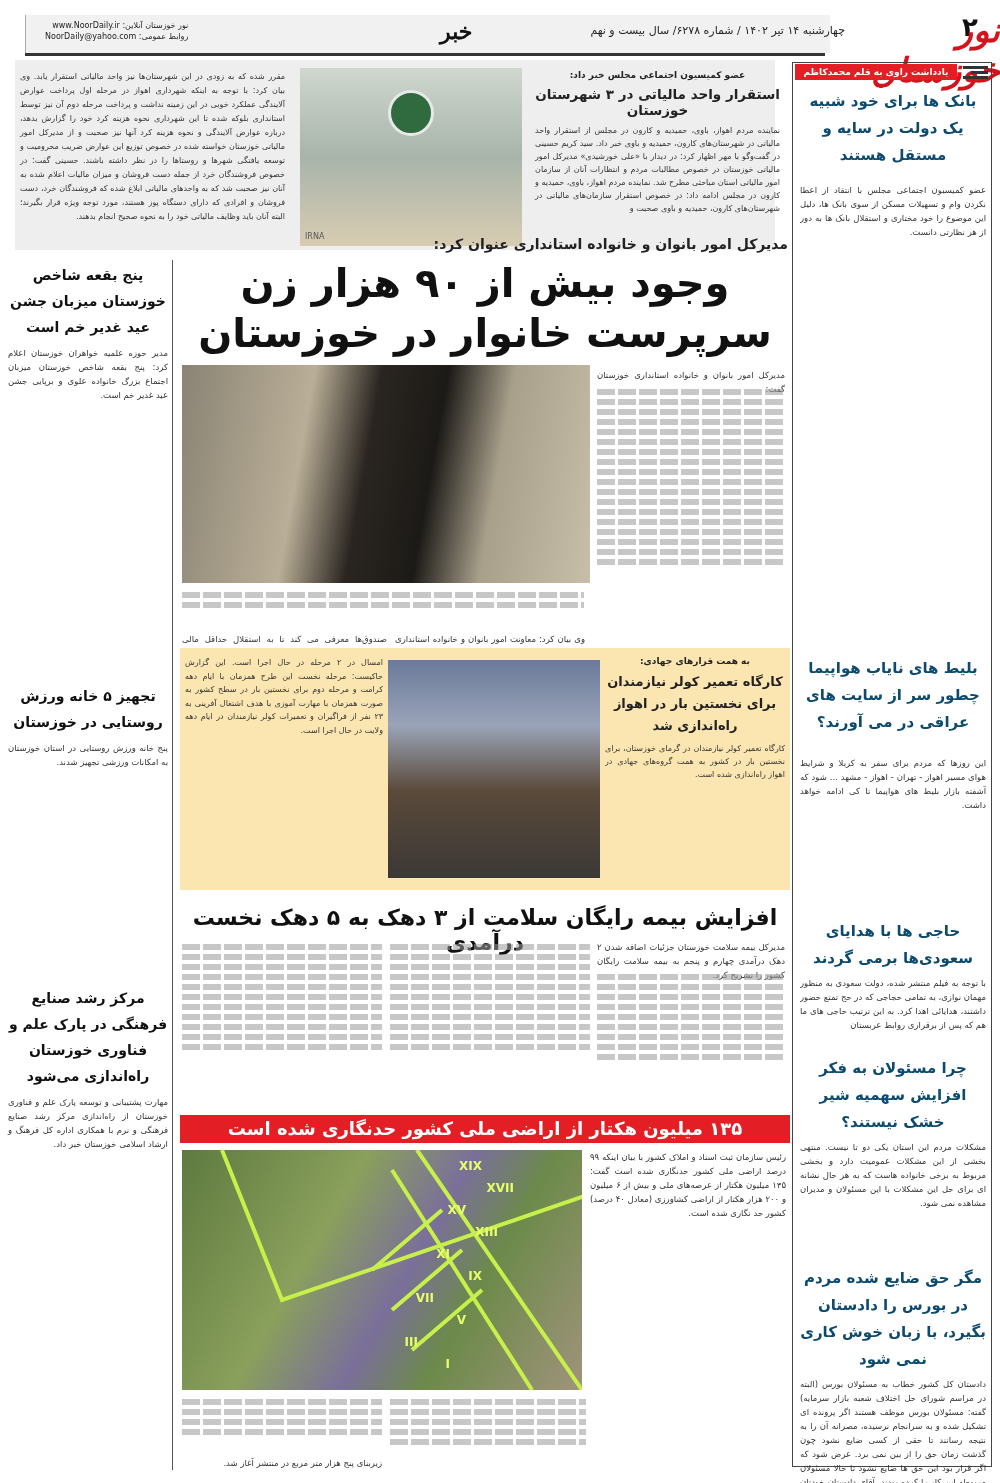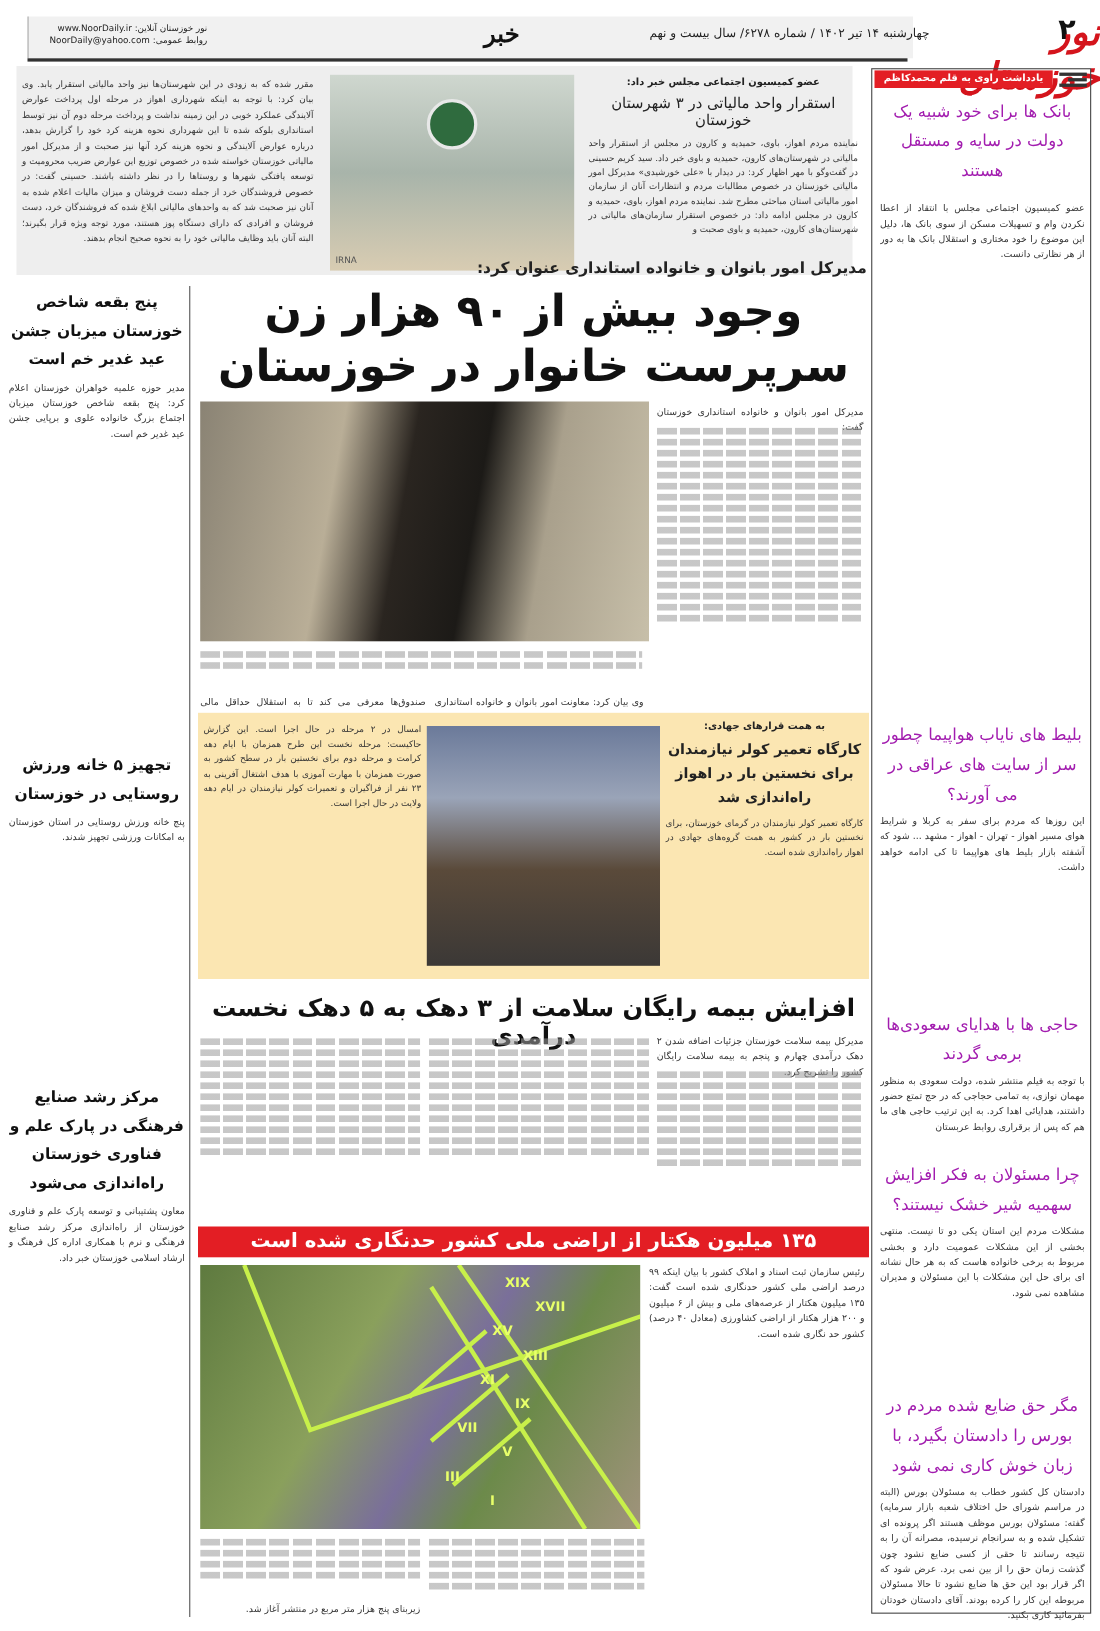--- a/index.html
+++ b/index.html
@@ -9,21 +9,21 @@
   .masthead-rule { top: 53px; left: 25px; width: 800px; height: 3px; background: #333; }
   .logo { top: 10px; left: 850px; font-family: "DejaVu Serif", serif; font-weight: bold; font-size: 34px; color: #d4141c; font-style: italic; line-height: 40px; }
   .pnum { top: 12px; left: 962px; font-weight: bold; font-size: 26px; color: #111; }
   .dateline { top: 24px; left: 555px; width: 290px; font-size: 11px; color: #222; text-align: right; }
   .section-title { top: 18px; left: 440px; font-family: "DejaVu Serif", serif; font-size: 22px; font-weight: bold; color: #111; }
   .contact { top: 20px; left: 45px; font-size: 8px; line-height: 11px; text-align: right; color: #222; }
   .right-col-2 { top: 62px; left: 792px; width: 200px; height: 1405px; border: 1px solid #444; }
   .kicker-red { top: 64px; left: 795px; width: 162px; height: 16px; background: #e31e24; color: #fff; font-size: 9px; font-weight: bold; text-align: center; line-height: 16px; }
   .kicker-lines { top: 66px; left: 963px; width: 25px; }
   .kicker-lines div { height: 3px; background: #333; margin-bottom: 2px; }
-  .col-head { font-weight: normal; text-align: center; color: #a21caf; font-size: 15px; line-height: 27px; }
+  .col-head { font-weight: bold; text-align: center; color: #0c4a6e; font-size: 15px; line-height: 27px; }
   .body { font-size: 8.5px; line-height: 14px; text-align: justify; color: #333; }
   .grey-box { top: 60px; left: 15px; width: 760px; height: 190px; background: #eeeeee; }
   .tax-photo { top: 68px; left: 300px; width: 222px; height: 178px; background: linear-gradient(180deg,#cfd7cf,#a8b4aa 50%,#d8ccb2); }
   .tax-logo { top: 90px; left: 388px; width: 46px; height: 46px; border-radius: 50%; background: #2f6b3e; border: 3px solid #e8e8e8; }
   .headline-main { top: 258px; left: 180px; width: 610px; text-align: center; font-weight: bold; font-size: 40px; line-height: 50px; color: #111; font-family: "DejaVu Sans", sans-serif; }
   .kicker-main { top: 236px; left: 308px; width: 480px; font-size: 14px; font-weight: bold; text-align: right; color: #222; }
   .woman-photo { top: 365px; left: 182px; width: 408px; height: 218px; background: linear-gradient(100deg,#8a8374,#b9ae97 30%,#2a2520 45%,#1c1a17 60%,#a9a08c 75%,#c7bfa9); }
   .yellow-box { top: 648px; left: 180px; width: 610px; height: 242px; background: #fbe6b2; }
   .workshop-photo { top: 660px; left: 388px; width: 212px; height: 218px; background: linear-gradient(180deg,#6b7a9a,#9aa4b8 30%,#5a4a3a 60%,#3b3836); }
   .headline-ins { top: 905px; left: 180px; width: 610px; text-align: center; font-weight: bold; font-size: 22px; color: #111; }
@@ -55,42 +55,42 @@
     <div></div>
   </div>
 <div class="abs kicker-red">یادداشت راوی به قلم محمدکاظم حاج سردار</div>
 
 <div class="abs" style="top:88px;left:800px;width:186px;">
   <div class="col-head">بانک ها برای خود شبیه یک دولت در سایه و مستقل هستند</div>
   <div class="body" style="margin-top:14px;height:430px;overflow:hidden;">عضو کمیسیون اجتماعی مجلس با انتقاد از اعطا نکردن وام و تسهیلات مسکن از سوی بانک ها، دلیل این موضوع را خود مختاری و استقلال بانک ها به دور از هر نظارتی دانست.</div>
 </div>
 <div class="abs" style="top:655px;left:800px;width:186px;">
   <div class="col-head">بلیط های نایاب هواپیما چطور سر از سایت های عراقی در می آورند؟</div>
-  <div class="body" style="margin-top:4px;height:170px;overflow:hidden;">این روزها که مردم برای سفر به کربلا و شرایط هوای مسیر اهواز - تهران - اهواز - مشهد ... شود که آشفته بازار بلیط های هواپیما تا کی ادامه خواهد داشت.</div>
+  <div class="body" style="margin-top:20px;height:170px;overflow:hidden;">این روزها که مردم برای سفر به کربلا و شرایط هوای مسیر اهواز - تهران - اهواز - مشهد ... شود که آشفته بازار بلیط های هواپیما تا کی ادامه خواهد داشت.</div>
 </div>
 <div class="abs" style="top:918px;left:800px;width:186px;">
   <div class="col-head">حاجی ها با هدایای سعودی‌ها برمی گردند</div>
   <div class="body" style="margin-top:4px;height:100px;overflow:hidden;">با توجه به فیلم منتشر شده، دولت سعودی به منظور مهمان نوازی، به تمامی حجاجی که در حج تمتع حضور داشتند، هدایائی اهدا کرد. به این ترتیب حاجی های ما هم که پس از برقراری روابط عربستان</div>
 </div>
 <div class="abs" style="top:1055px;left:800px;width:186px;">
   <div class="col-head">چرا مسئولان به فکر افزایش سهمیه شیر خشک نیستند؟</div>
   <div class="body" style="margin-top:4px;height:180px;overflow:hidden;">مشکلات مردم این استان یکی دو تا نیست. منتهی بخشی از این مشکلات عمومیت دارد و بخشی مربوط به برخی خانواده هاست که به هر حال نشانه ای برای حل این مشکلات با این مسئولان و مدیران مشاهده نمی شود.</div>
 </div>
 <div class="abs" style="top:1265px;left:800px;width:186px;">
   <div class="col-head">مگر حق ضایع شده مردم در بورس را دادستان بگیرد، با زبان خوش کاری نمی شود</div>
   <div class="body" style="margin-top:4px;">دادستان کل کشور خطاب به مسئولان بورس (البته در مراسم شورای حل اختلاف شعبه بازار سرمایه) گفته: مسئولان بورس موظف هستند اگر پرونده ای تشکیل شده و به سرانجام نرسیده، مصرانه آن را به نتیجه رسانند تا حقی از کسی ضایع نشود چون گذشت زمان حق را از بین نمی برد. عرض شود که اگر قرار بود این حق ها ضایع نشود تا حالا مسئولان مربوطه این کار را کرده بودند. آقای دادستان خودتان بفرمائید کاری بکنید.</div>
 </div>
 
 <div class="abs grey-box"></div>
 <div class="abs tax-photo"></div>
 <div class="abs tax-logo"></div>
 <div class="abs" style="top:232px;left:305px;font-size:8px;color:#555;">IRNA</div>
 <div class="abs" style="top:70px;left:535px;width:245px;">
   <div style="font-size:9px;font-weight:bold;text-align:center;">عضو کمیسیون اجتماعی مجلس خبر داد:</div>
-  <div style="font-size:13.5px;font-weight:normal;text-align:center;margin:6px 0;">استقرار واحد مالیاتی در ۳ شهرستان خوزستان</div>
+  <div style="font-size:13.5px;font-weight:bold;text-align:center;margin:6px 0;">استقرار واحد مالیاتی در ۳ شهرستان خوزستان</div>
   <div class="body" style="font-size:8px;line-height:13px;">نماینده مردم اهواز، باوی، حمیدیه و کارون در مجلس از استقرار واحد مالیاتی در شهرستان‌های کارون، حمیدیه و باوی خبر داد. سید کریم حسینی در گفت‌وگو با مهر اظهار کرد: در دیدار با «علی خورشیدی» مدیرکل امور مالیاتی خوزستان در خصوص مطالبات مردم و انتظارات آنان از سازمان امور مالیاتی استان مباحثی مطرح شد. نماینده مردم اهواز، باوی، حمیدیه و کارون در مجلس ادامه داد: در خصوص استقرار سازمان‌های مالیاتی در شهرستان‌های کارون، حمیدیه و باوی صحبت و</div>
 </div>
 <div class="abs body" style="top:70px;left:20px;width:265px;font-size:8px;line-height:14px;">مقرر شده که به زودی در این شهرستان‌ها نیز واحد مالیاتی استقرار یابد. وی بیان کرد: با توجه به اینکه شهرداری اهواز در مرحله اول پرداخت عوارض آلایندگی عملکرد خوبی در این زمینه نداشت و پرداخت مرحله دوم آن نیز توسط استانداری بلوکه شده تا این شهرداری نحوه هزینه کرد خود را گزارش بدهد، درباره عوارض آلایندگی و نحوه هزینه کرد آنها نیز صحبت و از مدیرکل امور مالیاتی خوزستان خواسته شده در خصوص توزیع این عوارض ضریب محرومیت و توسعه یافتگی شهرها و روستاها را در نظر داشته باشند. حسینی گفت: در خصوص فروشندگان خرد از جمله دست فروشان و میزان مالیات اعلام شده به آنان نیز صحبت شد که به واحدهای مالیاتی ابلاغ شده که فروشندگان خرد، دست فروشان و افرادی که دارای دستگاه پوز هستند، مورد توجه ویژه قرار بگیرند؛ البته آنان باید وظایف مالیاتی خود را به نحوه صحیح انجام بدهند.</div>
 
 <div class="abs kicker-main">مدیرکل امور بانوان و خانواده استانداری عنوان کرد:</div>
 <div class="abs headline-main">وجود بیش از ۹۰ هزار زن سرپرست خانوار در خوزستان</div>
 <div class="abs woman-photo"></div>
 <div class="abs body" style="top:368px;left:597px;width:188px;">مدیرکل امور بانوان و خانواده استانداری خوزستان گفت:</div>
 <div class="ph-text" style="top:385px;left:597px;width:188px;height:255px;">
   <span></span>
@@ -213,14 +213,14 @@
 <div class="abs" style="top:262px;left:8px;width:160px;">
   <div class="left-col-head">پنج بقعه شاخص خوزستان میزبان جشن عید غدیر خم است</div>
   <div class="body" style="margin-top:6px;height:300px;overflow:hidden;">مدیر حوزه علمیه خواهران خوزستان اعلام کرد: پنج بقعه شاخص خوزستان میزبان اجتماع بزرگ خانواده علوی و برپایی جشن عید غدیر خم است.</div>
 </div>
 <div class="abs" style="top:683px;left:8px;width:160px;">
   <div class="left-col-head">تجهیز ۵ خانه ورزش روستایی در خوزستان</div>
   <div class="body" style="margin-top:6px;height:250px;overflow:hidden;">پنج خانه ورزش روستایی در استان خوزستان به امکانات ورزشی تجهیز شدند.</div>
 </div>
 <div class="abs" style="top:985px;left:8px;width:160px;">
   <div class="left-col-head">مرکز رشد صنایع فرهنگی در پارک علم و فناوری خوزستان راه‌اندازی می‌شود</div>
-  <div class="body" style="margin-top:6px;">معاون پشتیبانی و توسعه پارک علم و فناوری خوزستان از راه‌اندازی مرکز رشد صنایع فرهنگی و نرم با همکاری اداره کل فرهنگ و ارشاد اسلامی خوزستان خبر داد.</div>
+  <div class="body" style="margin-top:6px;">مهارت پشتیبانی و توسعه پارک علم و فناوری خوزستان از راه‌اندازی مرکز رشد صنایع فرهنگی و نرم با همکاری اداره کل فرهنگ و ارشاد اسلامی خوزستان خبر داد.</div>
 </div>
 
 </body></html>

